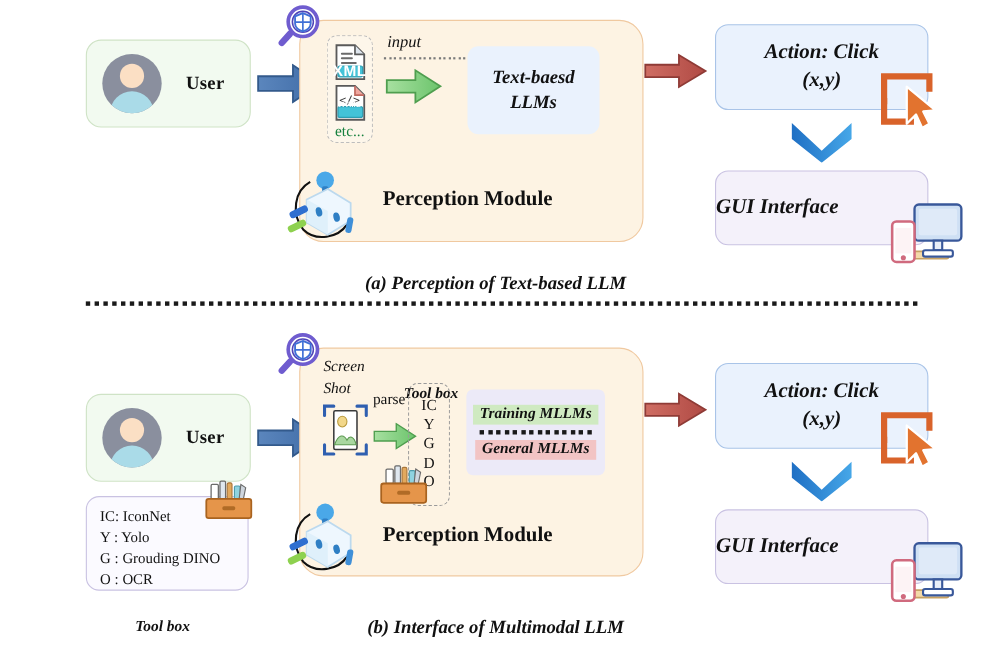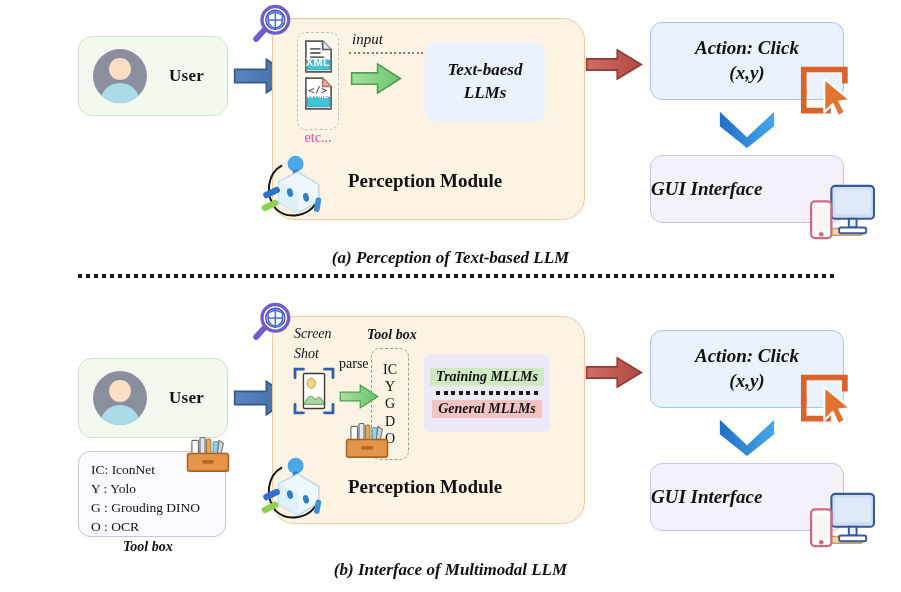--- a/index.html
+++ b/index.html
@@ -112,21 +112,21 @@
   
   .doc-stack{
     position:absolute;
     border:1.2px dashed #bdbdbd;
     border-radius:9px;
     display:flex;flex-direction:column;
     align-items:center;justify-content:flex-start;
     padding-top:6px;gap:2px;
     box-sizing:border-box;background:rgba(255,255,255,0.25);
   }
-  .etc-label{font-size:14px;color:#ec4899;margin-top:17px;}
+  .etc-label{font-size:14px;color:#15803d;margin-top:0;}
 
   
   .tbx-col{
     position:absolute;
     border:1.2px dashed #9a9a9a;
     border-radius:9px;
     display:flex;flex-direction:column;
     align-items:center;justify-content:center;
     box-sizing:border-box;
     font-size:14px;color:#111;line-height:1.22;
@@ -146,21 +146,21 @@
   
   .ital-lbl{
     position:absolute;font-style:italic;font-size:15px;color:#111;
     white-space:nowrap;
   }
   .plain-lbl{
     position:absolute;font-size:14px;color:#111;white-space:nowrap;
   }
   .bold-ital-lbl{
     position:absolute;font-style:italic;font-weight:bold;font-size:14px;
-    color:#111;white-space:nowrap;
+    color:#111;white-space:nowrap;margin-top:24px;
   }
   .caption{
     position:absolute;width:901px;text-align:center;
     font-style:italic;font-weight:bold;font-size:17px;color:#111;
   }
   .dotted-underline{
     position:absolute;display:flex;gap:2.5px;
   }
   .dotted-underline span{width:2px;height:2px;background:#7a7a7a;display:block;}
 
@@ -316,21 +316,21 @@
   <div class="doc-stack" style="left:297px;top:32px;width:42px;height:98px;">
     <svg width="31" height="35" viewBox="0 0 44 50">
       <use href="#icon-doc-xml"></use>
     </svg>
     <svg width="31" height="35" viewBox="0 0 44 50">
       <use href="#icon-doc-html"></use>
     </svg>
     <div class="etc-label">etc...</div>
   </div>
 
-  <div class="abs" style="left:300px;top:56px;width:36px;text-align:center;font-size:11px;font-weight:bold;color:#ffffff;font-family:'Liberation Sans',sans-serif;letter-spacing:.4px;">XML</div>
+  <div class="abs" style="left:300px;top:56px;width:36px;text-align:center;font-size:14px;font-weight:bold;color:#ffffff;font-family:'Liberation Sans',sans-serif;letter-spacing:.4px;">XML</div>
   <div class="abs" style="left:300px;top:92px;width:36px;text-align:center;font-size:7px;font-weight:bold;color:#ffffff;font-family:'Liberation Sans',sans-serif;letter-spacing:.2px;">HTML</div>
 
   <div class="ital-lbl" style="left:352px;top:31px;">input</div>
   <div class="dotted-underline" style="left:349px;top:52px;">
     <span></span>
       <span></span>
       <span></span>
       <span></span>
       <span></span>
       <span></span>

